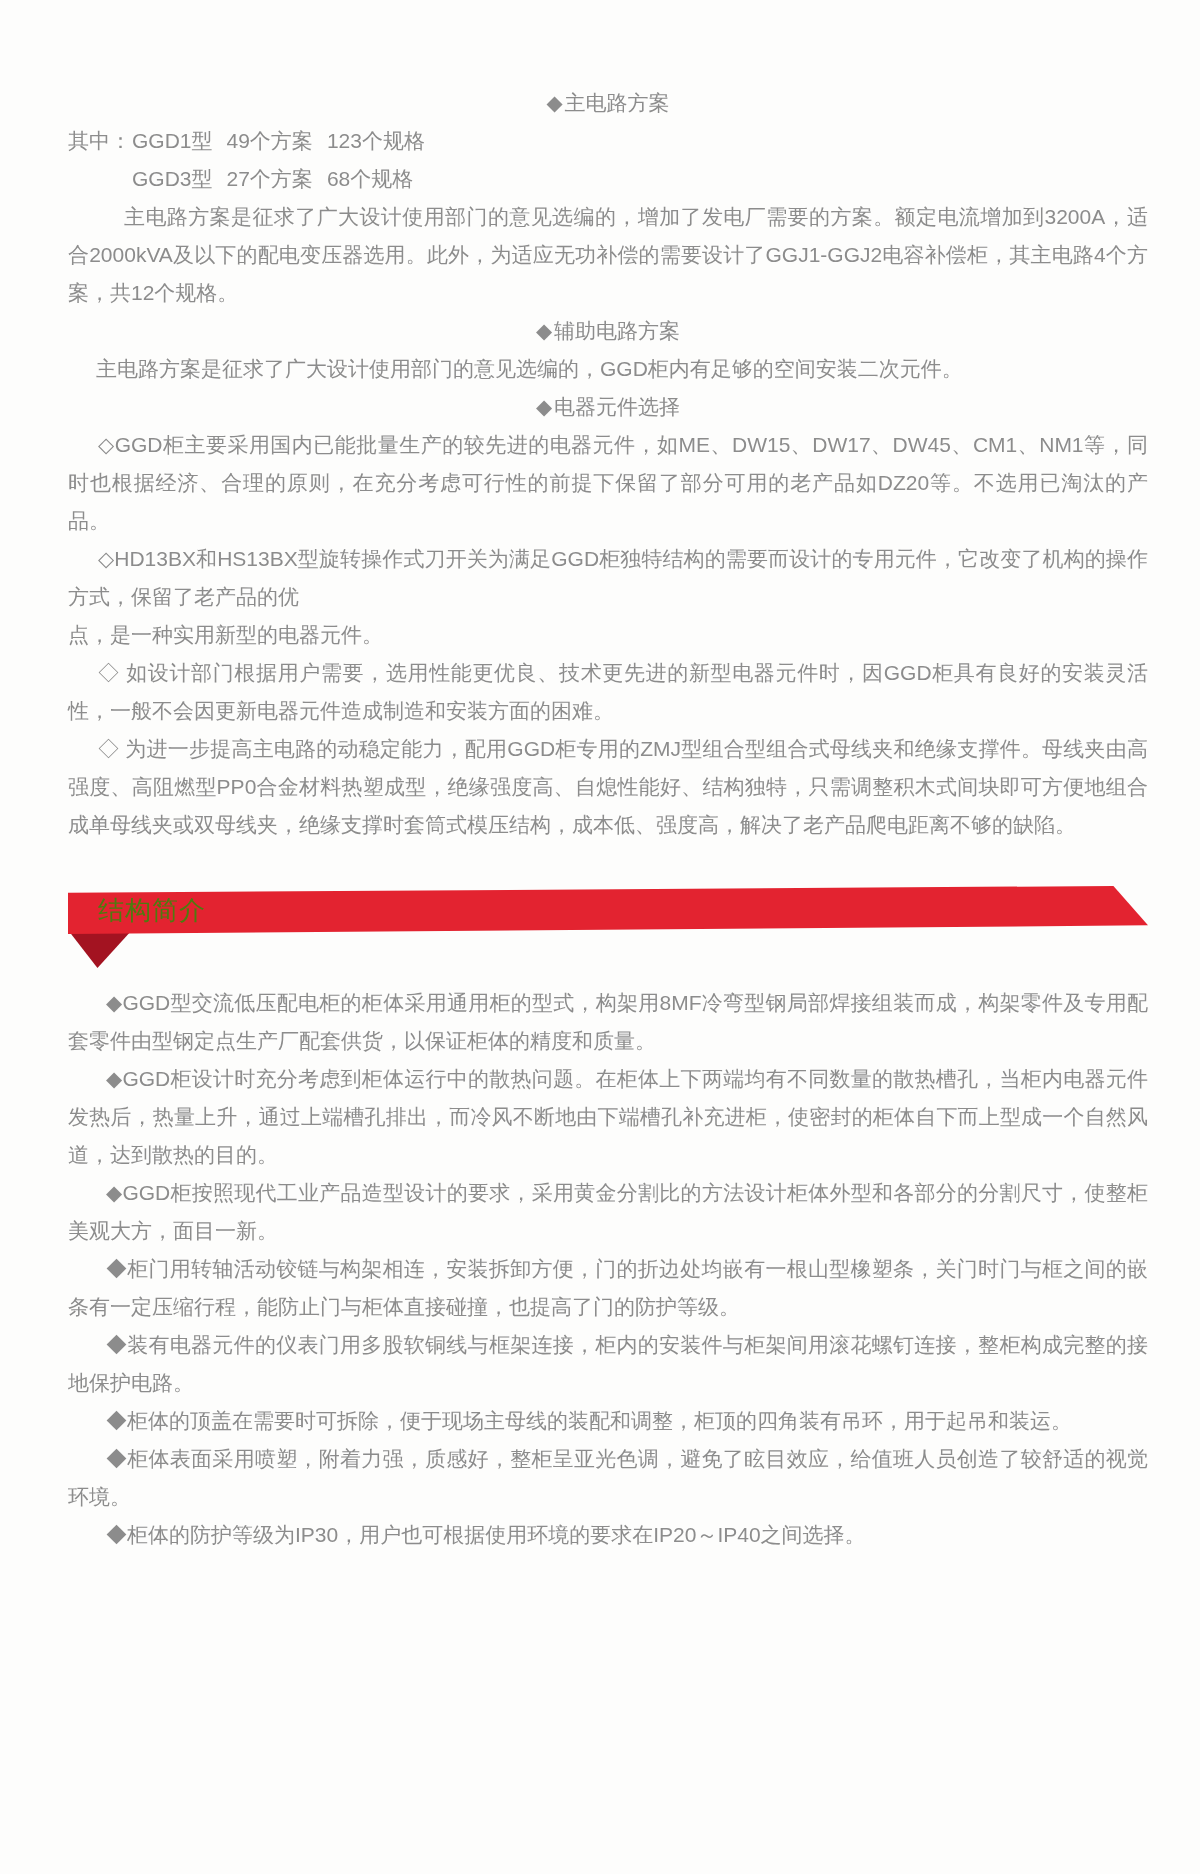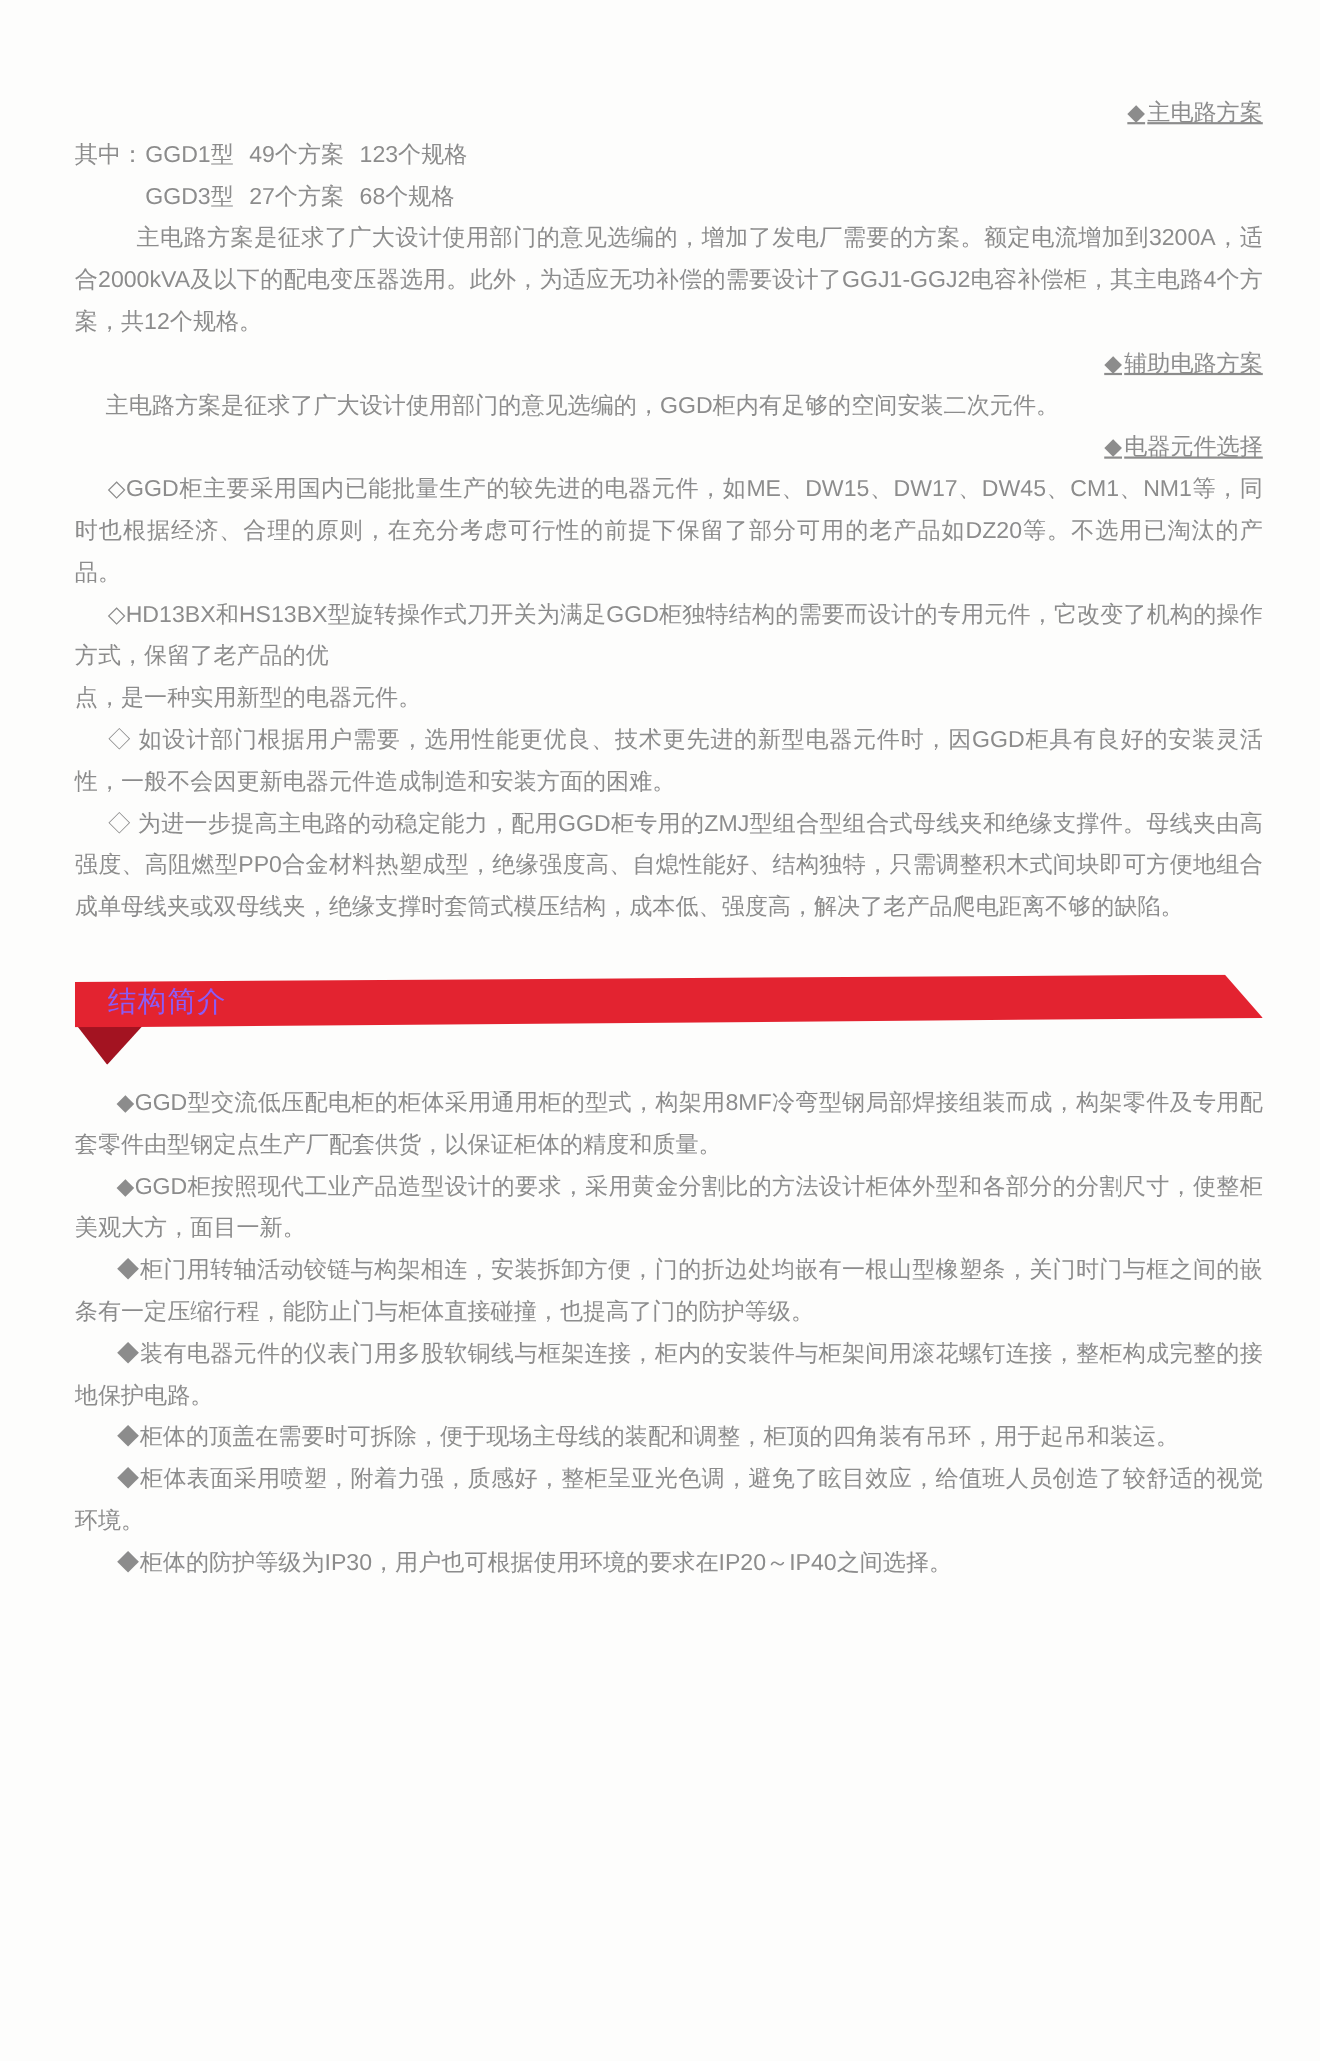--- a/index.html
+++ b/index.html
@@ -10,21 +10,21 @@
     min-height:1874px;
     background:#fdfdfc;
     font-family:"Liberation Sans", sans-serif;
     color:#8c8c8c;
     font-size:21px;
     line-height:38px;
     padding:84px 52px 60px 68px;
     overflow:hidden;
   }
   p { margin:0; text-align:justify; }
-  .heading { text-align:right;text-decoration:underline; }
+  .heading { text-align:center; }
   .bullet { margin-right:2px; }
   .indent-intro  { text-indent:62px; }
   .indent-para   { text-indent:56px; }
   .indent-aux    { text-indent:28px; }
   .indent-diam   { text-indent:30px; }
   .indent-struct { text-indent:38px; }
   .indent-plain  { text-indent:26px; }
   .no-indent     { text-indent:0; }
   .type-row { text-align:left; }
   .type-prefix { display:inline-block; width:64px; }
@@ -40,21 +40,21 @@
     clip-path:polygon(0 14%, 96.8% 0, 100% 82%, 0 100%);
   }
   .banner-fold {
     position:absolute; left:0; top:44px; width:64px; height:38px;
     background:#a31321;
     -webkit-clip-path:polygon(0 0, 100% 0, 46% 100%);
     clip-path:polygon(0 0, 100% 0, 46% 100%);
   }
   .banner-title {
     position:absolute; left:30px; top:1px;
-    color:#8b5cf6; font-size:26px; line-height:46px; letter-spacing:1px;
+    color:#4d7c0f; font-size:26px; line-height:46px; letter-spacing:1px;
   }
 </style>
 </head>
 <body>
 
 <div class="doc-page">
 
   <section>
     <p class="heading"><span class="bullet">◆</span><span>主电路方案</span></p>
 
@@ -89,20 +89,21 @@
   <div class="banner">
     <div class="banner-fold"></div>
     <div class="banner-main"></div>
     <span class="banner-title">结构简介</span>
   </div>
 
   <section>
     <p class="indent-struct"><span>◆</span><span>GGD型交流低压配电柜的柜体采用通用柜的型式，构架用8MF冷弯型钢局部焊接组装而成，构架零件及专用配套零件由型钢定点生产厂配套供货，以保证柜体的精度和质量。</span></p>
 
 
+    <p class="indent-struct"><span>◆</span><span>GGD柜设计时充分考虑到柜体运行中的散热问题。在柜体上下两端均有不同数量的散热槽孔，当柜内电器元件发热后，热量上升，通过上端槽孔排出，而冷风不断地由下端槽孔补充进柜，使密封的柜体自下而上型成一个自然风道，达到散热的目的。</span></p>
 
     <p class="indent-struct"><span>◆</span><span>GGD柜按照现代工业产品造型设计的要求，采用黄金分割比的方法设计柜体外型和各部分的分割尺寸，使整柜美观大方，面目一新。</span></p>
 
     <p class="indent-struct"><span>◆</span><span>柜门用转轴活动铰链与构架相连，安装拆卸方便，门的折边处均嵌有一根山型橡塑条，关门时门与框之间的嵌条有一定压缩行程，能防止门与柜体直接碰撞，也提高了门的防护等级。</span></p>
 
     <p class="indent-struct"><span>◆</span><span>装有电器元件的仪表门用多股软铜线与框架连接，柜内的安装件与柜架间用滚花螺钉连接，整柜构成完整的接地保护电路。</span></p>
 
     <p class="indent-struct"><span>◆</span><span>柜体的顶盖在需要时可拆除，便于现场主母线的装配和调整，柜顶的四角装有吊环，用于起吊和装运。</span></p>
 
     <p class="indent-struct"><span>◆</span><span>柜体表面采用喷塑，附着力强，质感好，整柜呈亚光色调，避免了眩目效应，给值班人员创造了较舒适的视觉环境。</span></p>

